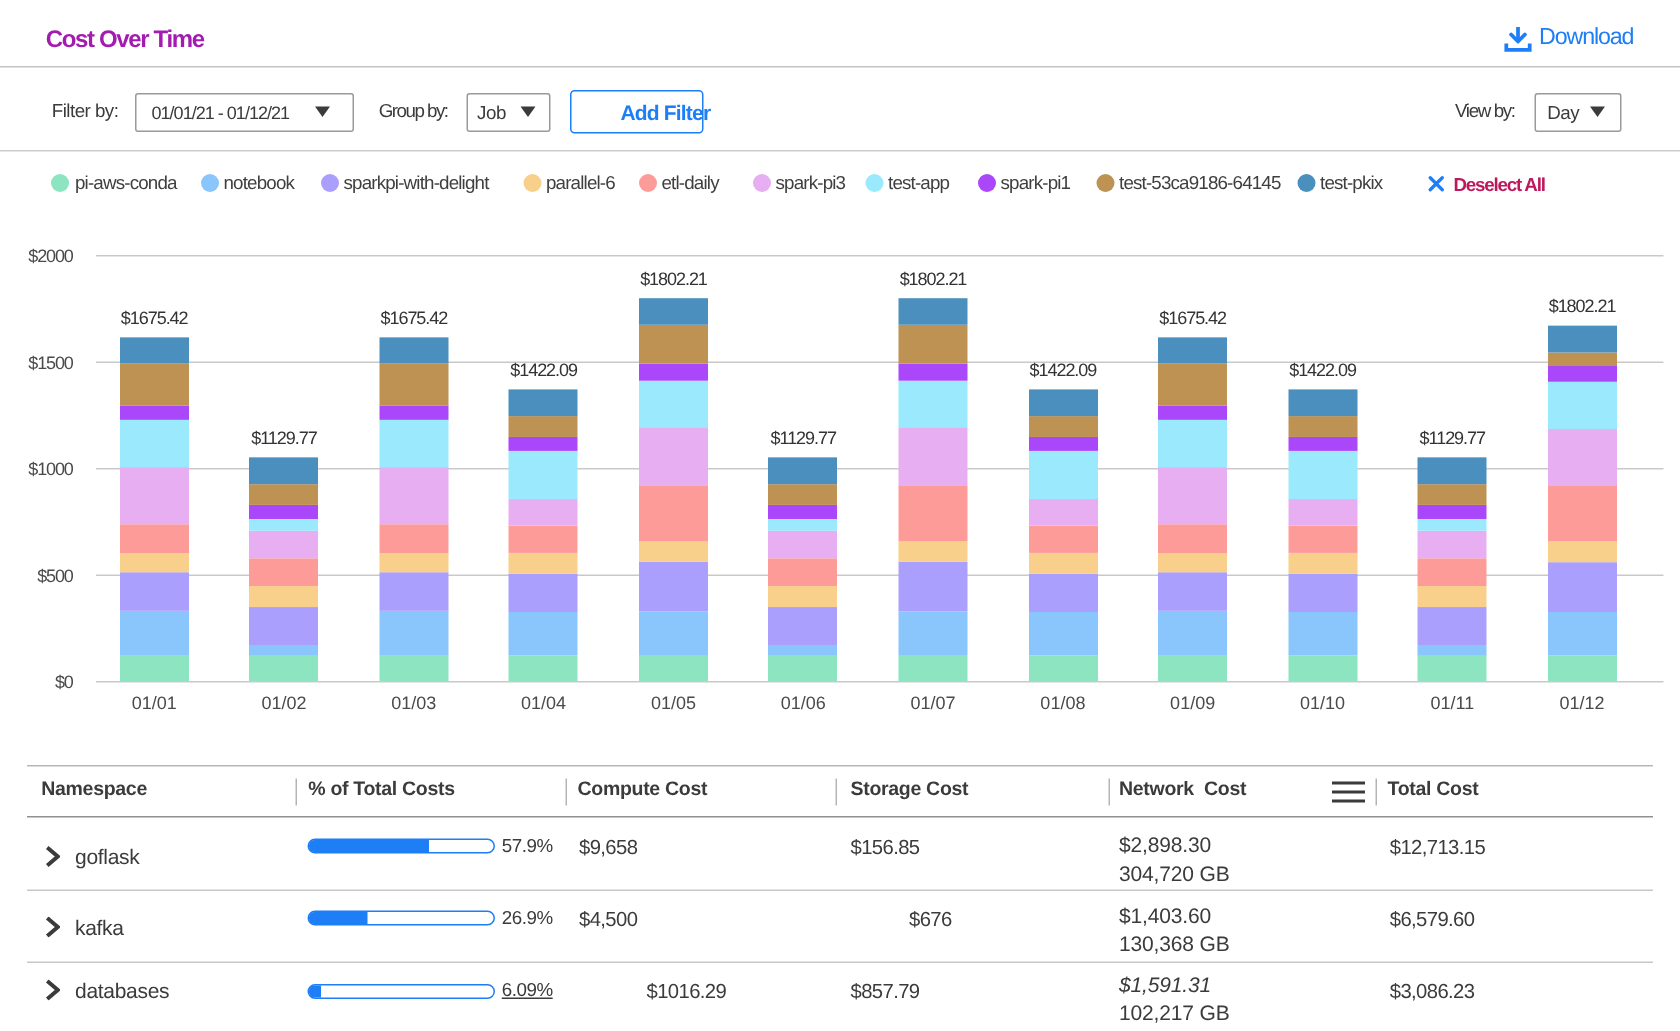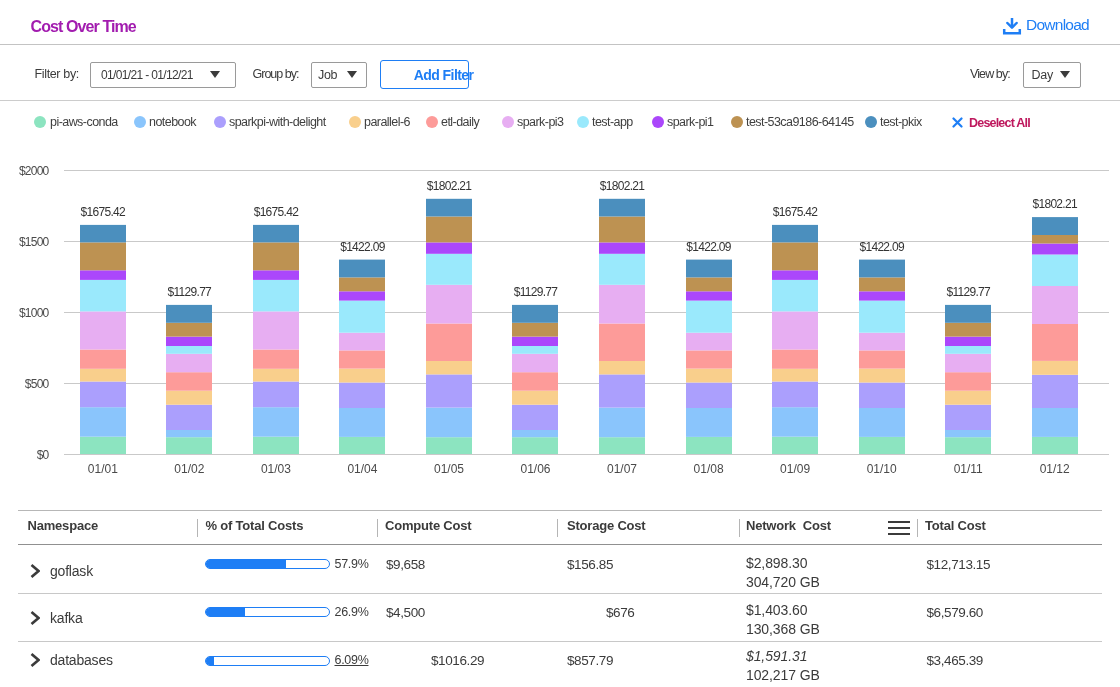--- a/index.html
+++ b/index.html
@@ -280,12 +280,12 @@
   </svg>
 <div class="cell" style="left:50px; top:652px; font-size:14px; letter-spacing:-0.2px;">databases</div>
 <div class="pbar" style="left:205px; top:655.8px;">
     <div class="pfill" style="width:8px;"></div>
   </div>
 <div class="cell" style="left:334.5px; top:652.5px; font-size:12.5px; letter-spacing:-0.3px;text-decoration:underline;">6.09%</div>
 <div class="cell" style="left:399px; top:652.5px;margin-left:32px;">$1016.29</div>
 <div class="cell" style="left:567px; top:652.5px;">$857.79</div>
 <div class="cell" style="left:746px; top:647.5px; font-size:14px; letter-spacing:-0.1px;font-style:italic;">$1,591.31</div>
 <div class="cell" style="left:746px; top:667.0px; font-size:14px; letter-spacing:-0.1px;">102,217 GB</div>
-<div class="cell" style="left:926.5px; top:652.5px;">$3,465.39</div>
+<div class="cell" style="left:926.5px; top:652.5px;">$3,086.23</div>
 </body></html>

